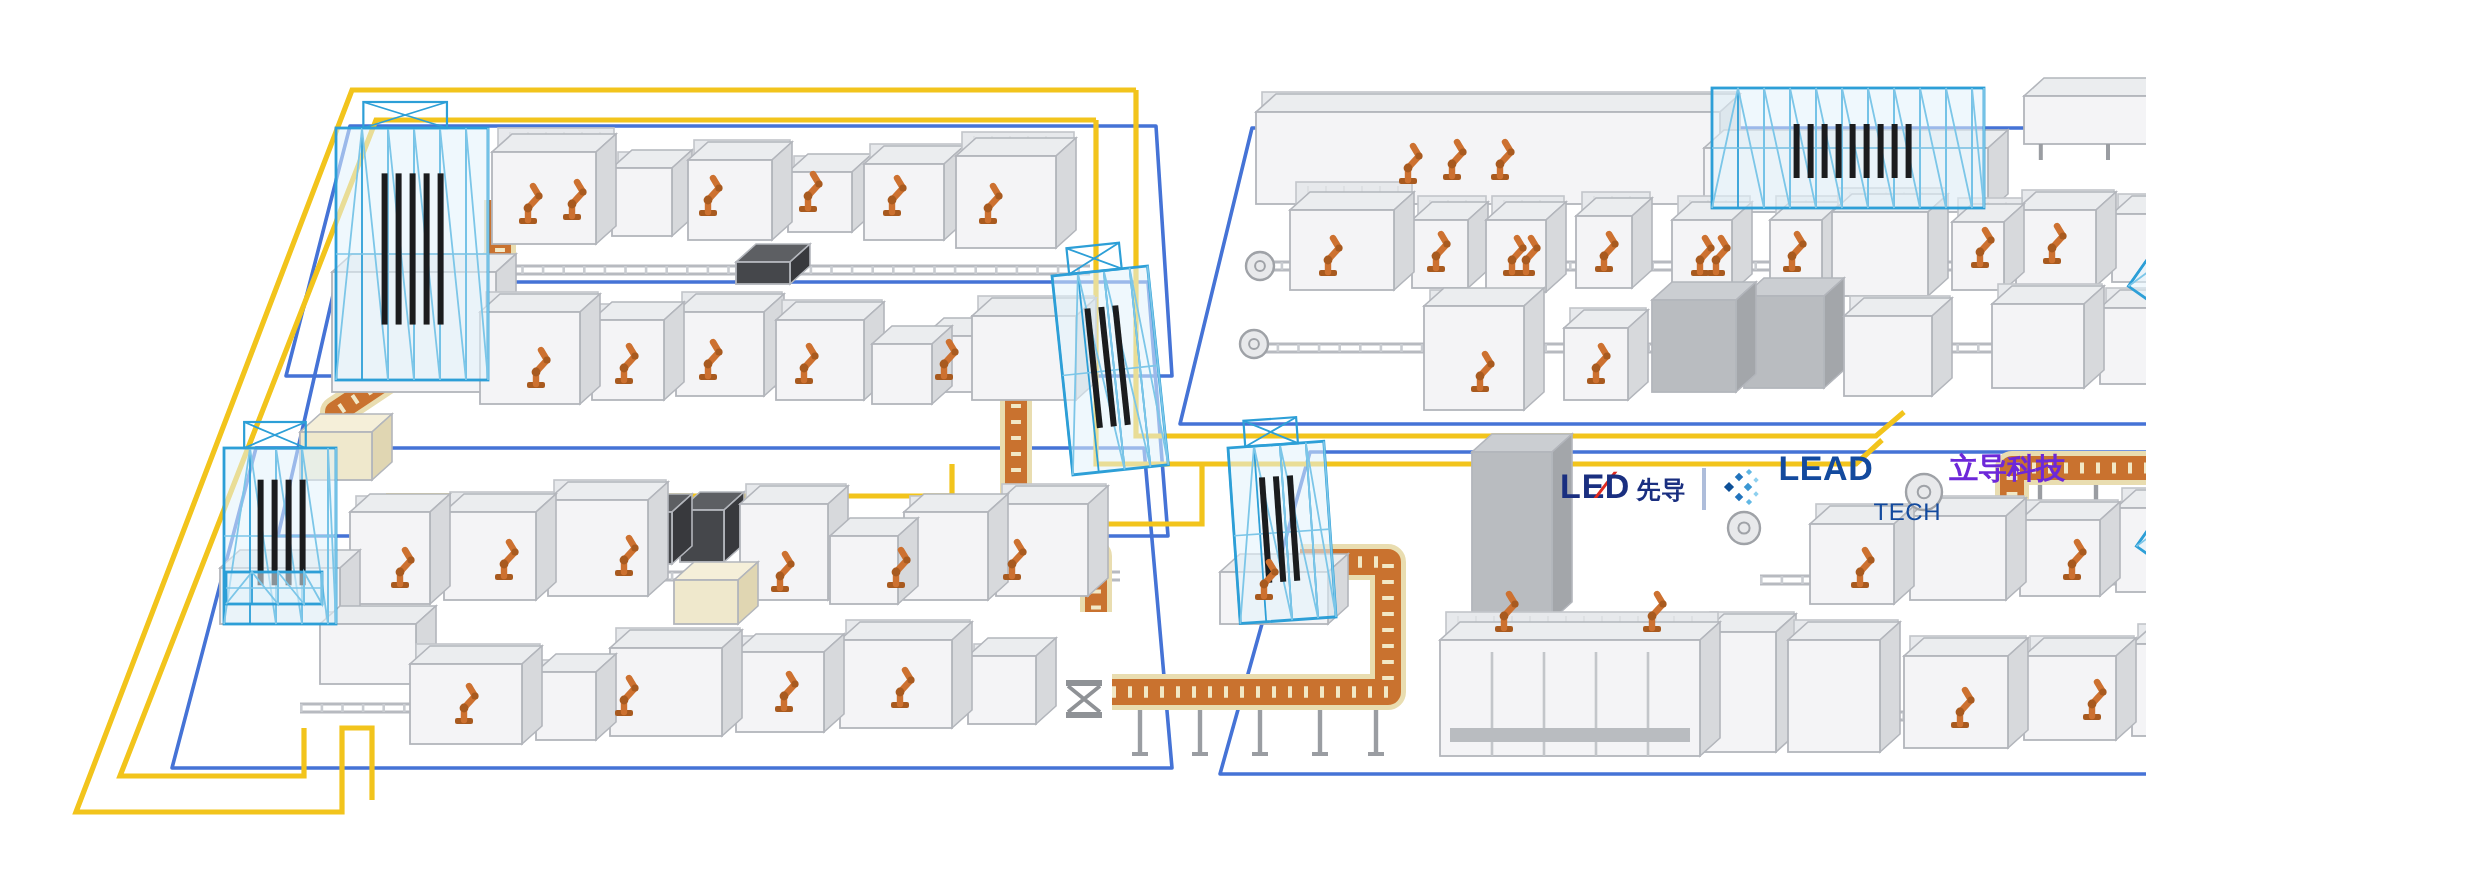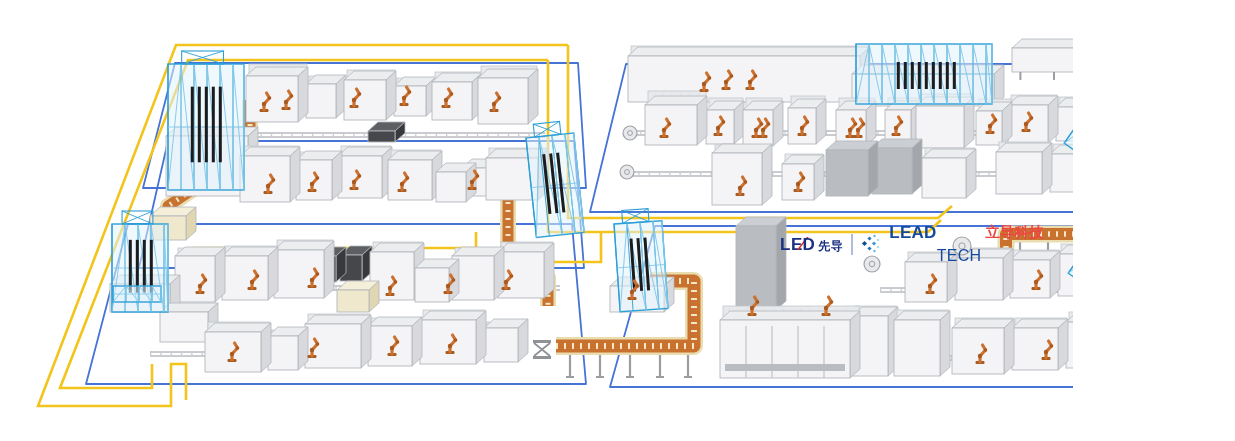--- a/index.html
+++ b/index.html
@@ -7,22 +7,22 @@
          font-family:"Liberation Sans",sans-serif;text-decoration:underline;}
   .stage svg.scene{position:absolute;left:0;top:0;}
   .logo{position:absolute;left:780px;top:229px;height:30px;display:flex;align-items:center;gap:8px;}
   .lead-wrap{display:flex;align-items:baseline;font-weight:bold;font-size:17px;letter-spacing:.5px;}
   .lead-en{color:#1a2f80;}
   .lead-slash{color:#e02b20;font-style:italic;font-weight:bold;font-size:19px;margin:0 -2px;}
   .lead-cn{color:#1a2f80;font-size:12px;margin-left:3px;font-weight:bold;text-align:center;}
   .sep{width:2px;height:21px;background:#aebdda;}
   .lt-wrap{display:flex;align-items:flex-start;}
   .lt-bold{color:#134a9e;font-weight:bold;font-size:17px;letter-spacing:.3px;}
-  .lt-light{color:#134a9e;font-weight:normal;font-size:16px;letter-spacing:.3px;margin-top:24px;}
-  .lt-cn{color:#ef4444;font-size:14.5px;font-weight:bold;margin-left:4px;}
+  .lt-light{color:#134a9e;font-weight:normal;font-size:12px;letter-spacing:.3px;margin-top:24px;}
+  .lt-cn{color:#6d28d9;font-size:14.5px;font-weight:bold;margin-left:4px;}
 </style>
 </head>
 <body>
 
 <div class="stage">
   <svg class="scene" id="scene" width="1235" height="441" viewBox="0 0 1235 441">
       <g>
         <polygon points="175,63 578,63 586,188 143,188" fill="none" stroke="#4573d6" stroke-width="1.8" stroke-linejoin="round"></polygon>
         <polygon points="168,141 574,141 584,268 139,268" fill="none" stroke="#4573d6" stroke-width="1.8" stroke-linejoin="round"></polygon>
         <polygon points="128,224 572,224 586,384 86,384" fill="none" stroke="#4573d6" stroke-width="1.8" stroke-linejoin="round"></polygon>

